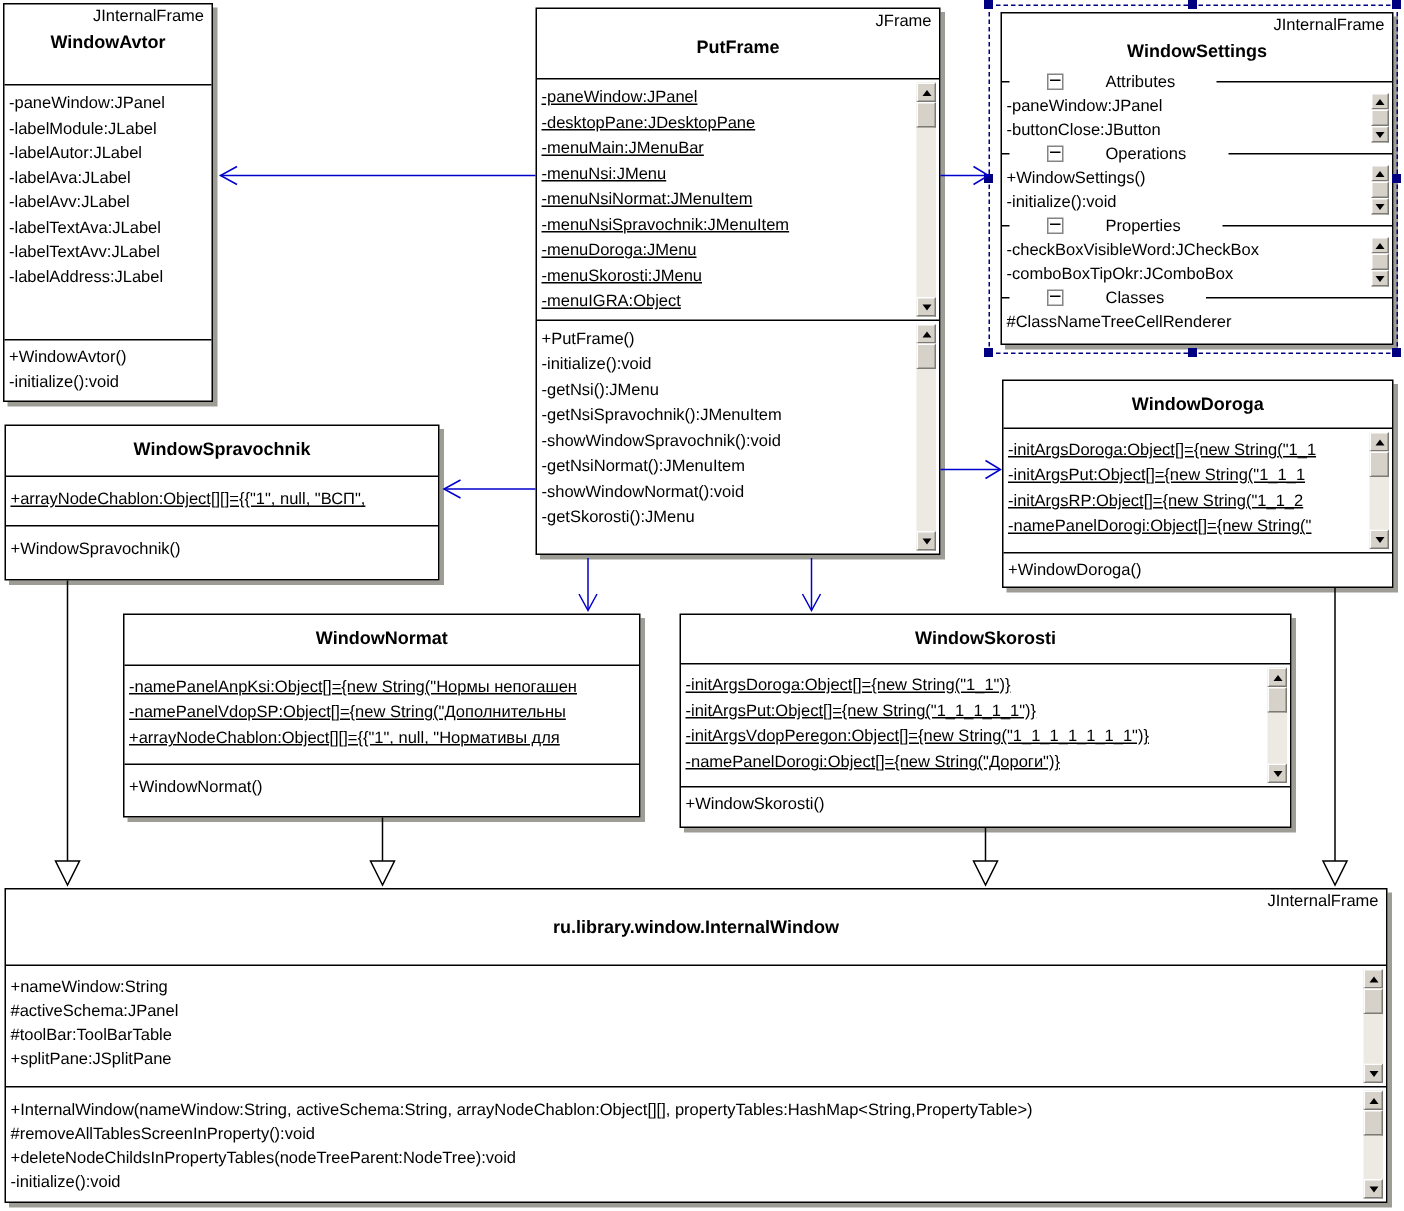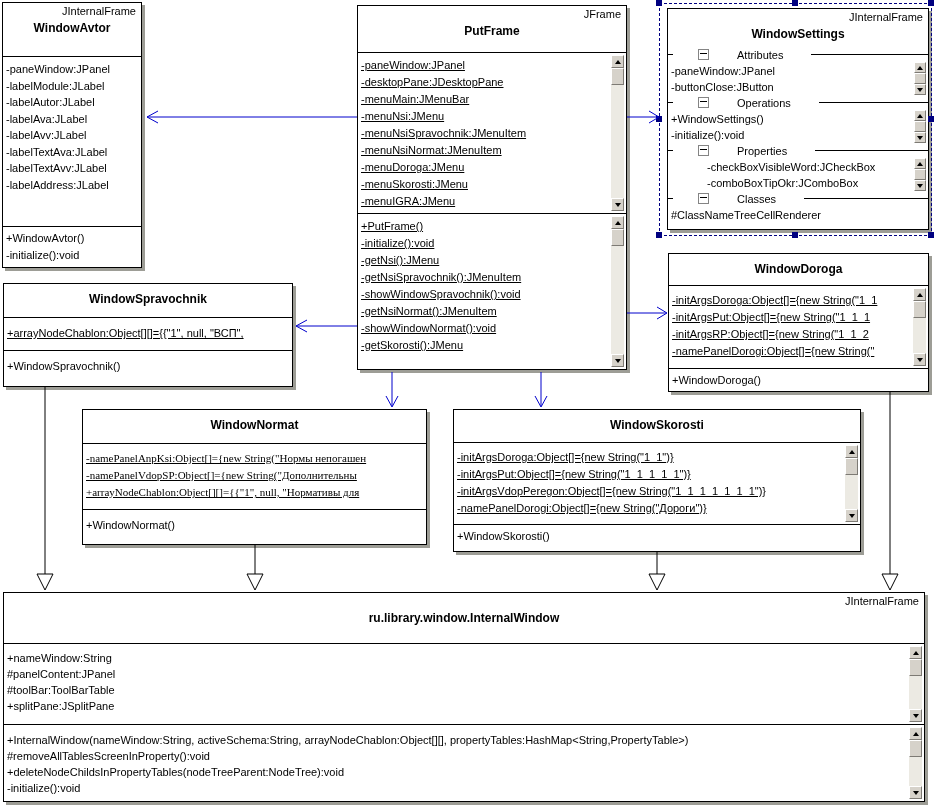--- a/index.html
+++ b/index.html
@@ -86,38 +86,38 @@
     <div class="hdr" style="height:46px;">
       <div class="stereo">JFrame</div>
       <div class="cname">PutFrame</div>
     </div>
     <div class="secwrap underlined lh17" style="height:161px;flex:none;">
       <div class="rows" style="margin-right:16px;">
           <div class="member">-paneWindow:JPanel</div>
           <div class="member">-desktopPane:JDesktopPane</div>
           <div class="member">-menuMain:JMenuBar</div>
           <div class="member">-menuNsi:JMenu</div>
+          <div class="member">-menuNsiNormat:JMenuItem</div>
           <div class="member">-menuNsiSpravochnik:JMenuItem</div>
-          <div class="member">-menuNsiNormat:JMenuItem</div>
           <div class="member">-menuDoroga:JMenu</div>
           <div class="member">-menuSkorosti:JMenu</div>
-          <div class="member">-menuIGRA:JMenu</div>
-        </div>
-      <div class="sb">
-        <div class="sb-btn">
-            <span class="tri-up"></span>
-          </div>
-        <div class="sb-thumb"></div>
-        <div class="sb-sp"></div>
-        <div class="sb-btn">
-            <span class="tri-down"></span>
-          </div>
-      </div>
-    </div>
-    <div class="secwrap lh17" style="flex:1;text-decoration:underline;">
+          <div class="member">-menuIGRA:Object</div>
+        </div>
+      <div class="sb">
+        <div class="sb-btn">
+            <span class="tri-up"></span>
+          </div>
+        <div class="sb-thumb"></div>
+        <div class="sb-sp"></div>
+        <div class="sb-btn">
+            <span class="tri-down"></span>
+          </div>
+      </div>
+    </div>
+    <div class="secwrap lh17" style="flex:1;">
       <div class="rows" style="margin-right:16px;">
           <div class="member">+PutFrame()</div>
           <div class="member">-initialize():void</div>
           <div class="member">-getNsi():JMenu</div>
           <div class="member">-getNsiSpravochnik():JMenuItem</div>
           <div class="member">-showWindowSpravochnik():void</div>
           <div class="member">-getNsiNormat():JMenuItem</div>
           <div class="member">-showWindowNormat():void</div>
           <div class="member">-getSkorosti():JMenu</div>
         </div>
@@ -182,21 +182,21 @@
             <span class="tri-down"></span>
           </div>
       </div>
     </div>
     <div class="secthdr">
       <span class="shl short"></span>
       <span class="collapse-icon"></span>
       <span class="sectlabel">Properties</span>
       <span class="shl grow"></span>
     </div>
-    <div class="ws-rowswrap" style="height:33px;margin-left:36px;">
+    <div class="ws-rowswrap" style="height:33px;">
       <div class="rows" style="padding-top:1px;margin-right:15px;">
           <div class="member">-checkBoxVisibleWord:JCheckBox</div>
           <div class="member">-comboBoxTipOkr:JComboBox</div>
         </div>
       <div class="sb mini" style="top:0;bottom:1px;">
         <div class="sb-btn">
             <span class="tri-up"></span>
           </div>
         <div class="sb-thumb"></div>
         <div class="sb-sp"></div>
@@ -270,21 +270,21 @@
       <div class="rows" style="padding-top:3px;">
           <div class="member">+WindowDoroga()</div>
         </div>
     </div>
   </div>
 
   <div class="cls" style="left:82px;top:409px;width:345px;height:136px;">
     <div class="hdr nostereo" style="height:33px;">
       <div class="cname">WindowNormat</div>
     </div>
-    <div class="secwrap underlined lh17" style="height:66px;flex:none;font-family:Liberation Serif, serif;">
+    <div class="secwrap underlined lh17" style="height:66px;flex:none;">
       <div class="rows" style="padding-top:6px;">
           <div class="member">-namePanelAnpKsi:Object[]={new String("Нормы непогашен</div>
           <div class="member">-namePanelVdopSP:Object[]={new String("Дополнительны</div>
           <div class="member">+arrayNodeChablon:Object[][]={{"1", null, "Нормативы для</div>
         </div>
     </div>
     <div class="secwrap" style="flex:1;">
       <div class="rows" style="padding-top:7px;">
           <div class="member">+WindowNormat()</div>
         </div>
@@ -321,21 +321,21 @@
   </div>
 
   <div class="cls" style="left:3px;top:592px;width:922px;height:210px;">
     <div class="hdr" style="height:50px;">
       <div class="stereo">JInternalFrame</div>
       <div class="cname">ru.library.window.InternalWindow</div>
     </div>
     <div class="secwrap" style="height:81px;flex:none;">
       <div class="rows" style="padding-top:6px;margin-right:16px;">
           <div class="member">+nameWindow:String</div>
-          <div class="member">#panelContent:JPanel</div>
+          <div class="member">#activeSchema:JPanel</div>
           <div class="member">#toolBar:ToolBarTable</div>
           <div class="member">+splitPane:JSplitPane</div>
         </div>
       <div class="sb">
         <div class="sb-btn">
             <span class="tri-up"></span>
           </div>
         <div class="sb-thumb"></div>
         <div class="sb-sp"></div>
         <div class="sb-btn">

